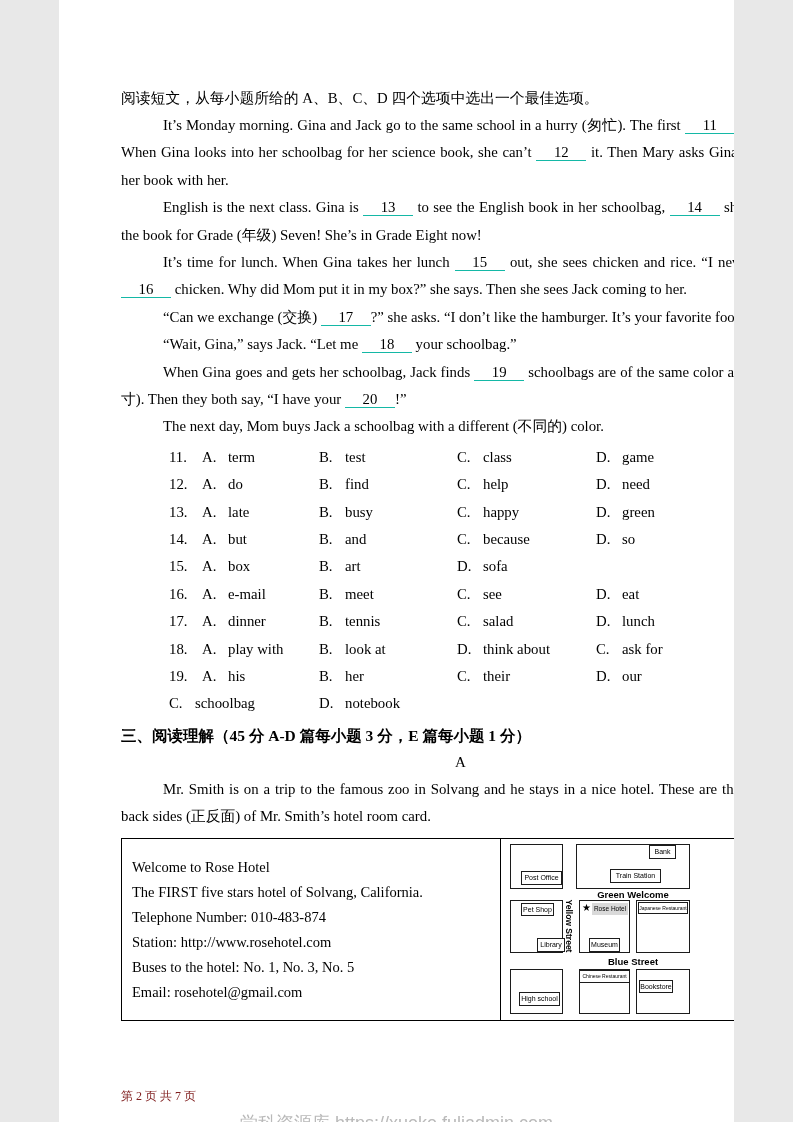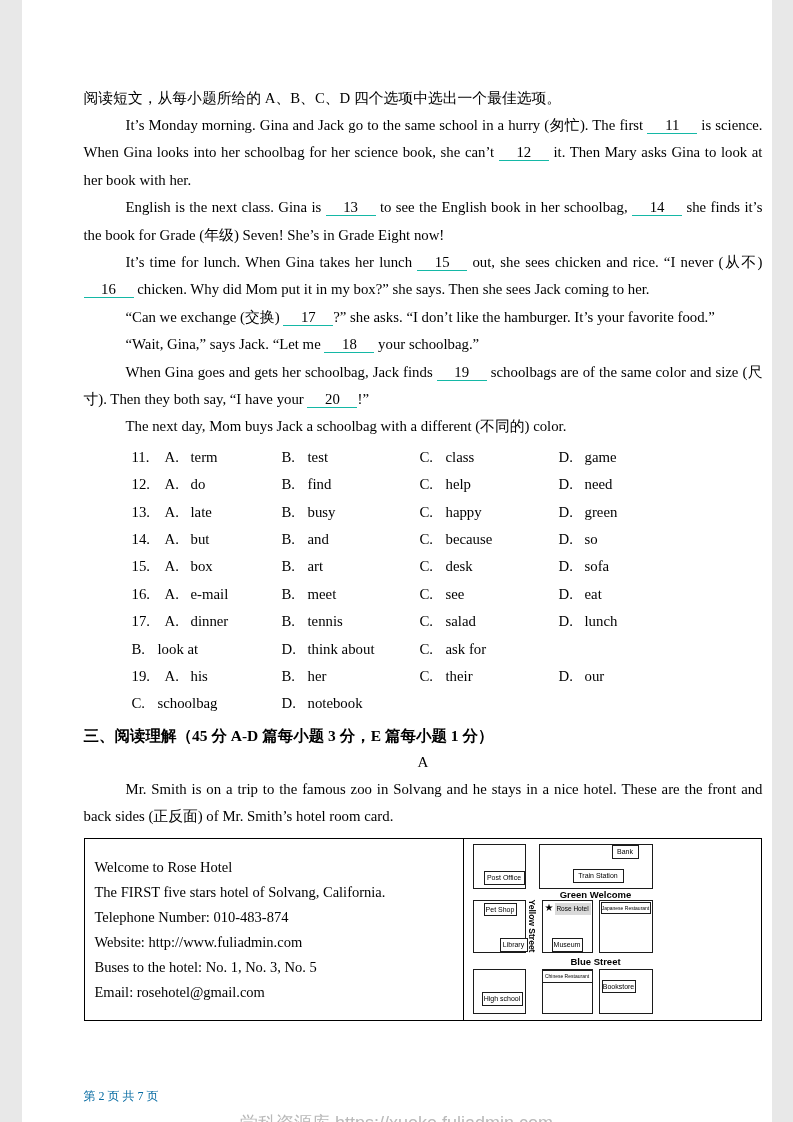--- a/index.html
+++ b/index.html
@@ -1,19 +1,20 @@
 <!DOCTYPE html>
 <html><head>
 <meta charset="utf-8">
 <style>
   html,body { margin:0; padding:0; background:#e8e8e8; }
   .page {
-    position:relative; width:750px; height:1122px; margin:0 auto;
+    position:relative; width:643px; height:1122px; margin:0 auto;
     background:#ffffff; overflow:hidden; color:#000;
     font-family:"Liberation Serif","DejaVu Serif",serif;
+    padding-left:32px;
   }
   .content { position:absolute; left:62px; top:84px; width:679px; }
 
   .intro { margin:0; font-size:14.8px; line-height:28px; }
 
   .para {
     margin:0; font-size:14.8px; line-height:27.4px;
     text-indent:42px; text-align:justify;
   }
   .blank {
@@ -64,21 +65,21 @@
     transform:rotate(90deg); text-align:center; line-height:12px;
   }
   .star { position:absolute; font-size:10px; line-height:12px; }
 
   .footer-watermark {
     position:absolute; top:1111px; left:0; width:100%; text-align:center;
     font-family:"Liberation Sans","DejaVu Sans",sans-serif;
     font-size:18px; color:#b9b9b9;
   }
   .footer-page {
-    position:absolute; top:1088px; left:62px; font-size:12px; color:#0369a1;
+    position:absolute; top:1088px; left:62px; font-size:12px; color:#7f1d1d;
   }
 </style>
 </head>
 <body>
 
 <div class="page">
   <div class="content">
 
     <p class="intro">阅读短文，从每小题所给的 A、B、C、D 四个选项中选出一个最佳选项。</p>
 
@@ -113,36 +114,36 @@
         </div>
         <div class="opt-row">
           <div class="opt-cell"><span class="qnum">14.</span><span class="letter">A.</span><span>but</span></div>
           <div class="opt-cell"><span class="letter">B.</span><span>and</span></div>
           <div class="opt-cell"><span class="letter">C.</span><span>because</span></div>
           <div class="opt-cell"><span class="letter">D.</span><span>so</span></div>
         </div>
         <div class="opt-row">
           <div class="opt-cell"><span class="qnum">15.</span><span class="letter">A.</span><span>box</span></div>
           <div class="opt-cell"><span class="letter">B.</span><span>art</span></div>
-          <div class="opt-cell"><span class="letter">C.</span><span>desk</span></div>
           <div class="opt-cell"><span class="letter">D.</span><span>sofa</span></div>
         </div>
         <div class="opt-row">
           <div class="opt-cell"><span class="qnum">16.</span><span class="letter">A.</span><span>e-mail</span></div>
           <div class="opt-cell"><span class="letter">B.</span><span>meet</span></div>
           <div class="opt-cell"><span class="letter">C.</span><span>see</span></div>
           <div class="opt-cell"><span class="letter">D.</span><span>eat</span></div>
         </div>
         <div class="opt-row">
           <div class="opt-cell"><span class="qnum">17.</span><span class="letter">A.</span><span>dinner</span></div>
           <div class="opt-cell"><span class="letter">B.</span><span>tennis</span></div>
           <div class="opt-cell"><span class="letter">C.</span><span>salad</span></div>
           <div class="opt-cell"><span class="letter">D.</span><span>lunch</span></div>
         </div>
         <div class="opt-row">
+          <div class="opt-cell"><span class="qnum">18.</span><span class="letter">A.</span><span>play with</span></div>
           <div class="opt-cell"><span class="letter">B.</span><span>look at</span></div>
           <div class="opt-cell"><span class="letter">D.</span><span>think about</span></div>
           <div class="opt-cell"><span class="letter">C.</span><span>ask for</span></div>
         </div>
         <div class="opt-row">
           <div class="opt-cell"><span class="qnum">19.</span><span class="letter">A.</span><span>his</span></div>
           <div class="opt-cell"><span class="letter">B.</span><span>her</span></div>
           <div class="opt-cell"><span class="letter">C.</span><span>their</span></div>
           <div class="opt-cell"><span class="letter">D.</span><span>our</span></div>
         </div>
@@ -156,21 +157,21 @@
 
     <p class="passage-label">A</p>
 
     <p class="para">Mr. Smith is on a trip to the famous zoo in Solvang and he stays in a nice hotel. These are the front and back sides (正反面) of Mr. Smith’s hotel room card.</p>
 
     <div class="card-table">
       <div class="card-left" id="cardLines">
           <div class="card-line">Welcome to Rose Hotel</div>
           <div class="card-line">The FIRST five stars hotel of Solvang, California.</div>
           <div class="card-line">Telephone Number: 010-483-874</div>
-          <div class="card-line">Website: http://www.fuliadmin.com</div>
+          <div class="card-line">Station: http://www.rosehotel.com</div>
           <div class="card-line">Buses to the hotel: No. 1, No. 3, No. 5</div>
           <div class="card-line">Email: rosehotel@gmail.com</div>
         </div>
 
       <div class="card-right">
 
         <div class="mbox" style="left:9px; top:5px; width:53px; height:45px;"></div>
         <div class="mlabel" style="left:20px; top:32px; width:41px; height:14px;">Post Office</div>
 
         <div class="mbox" style="left:75px; top:5px; width:114px; height:45px;"></div>

